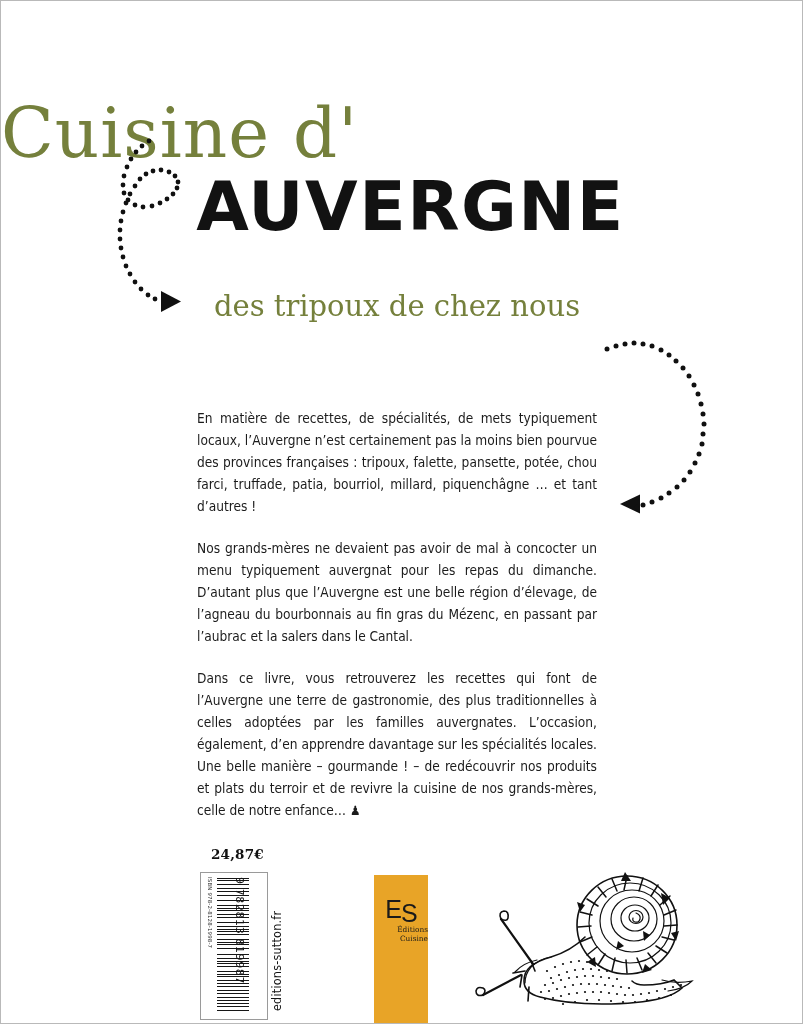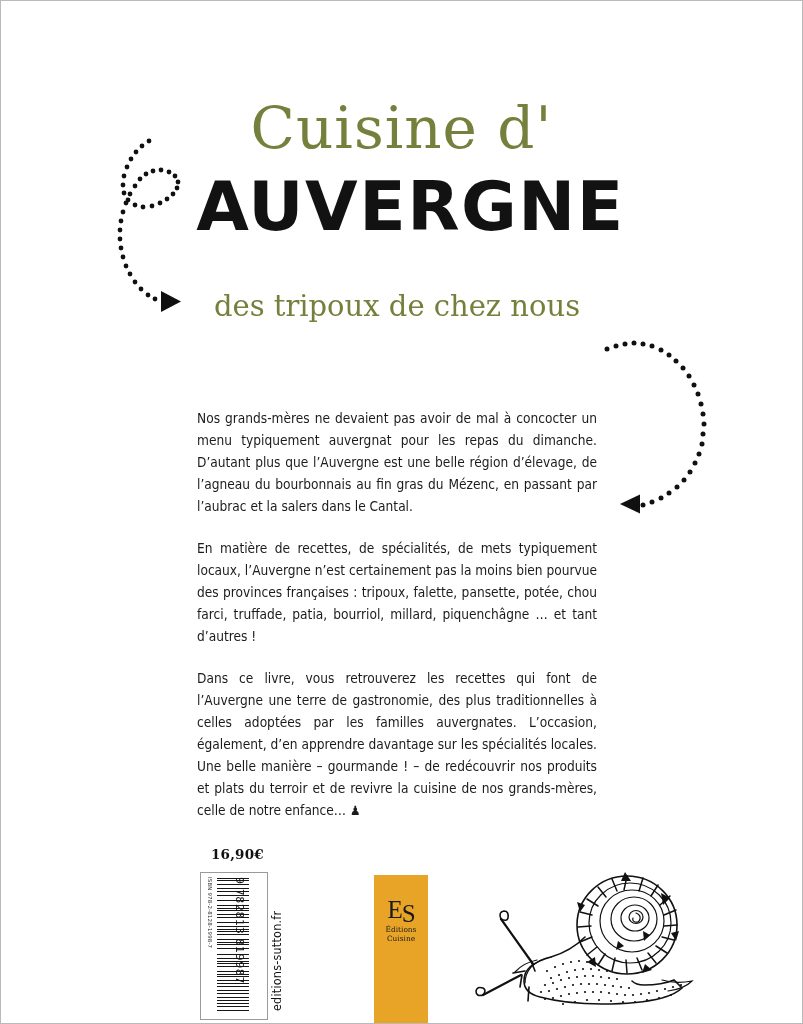--- a/index.html
+++ b/index.html
@@ -19,23 +19,23 @@
     box-sizing: border-box;
     overflow: hidden;
   }
 
   
   .title-script {
     position: absolute;
     left: 0;
     right: 0;
     top: 98px;
-    text-align: center;
+    text-align: left;
     font-family: "DejaVu Serif", "Liberation Serif", serif;
-    font-size: 58px;
+    font-size: 69px;
     line-height: 1;
     letter-spacing: 1px;
     color: #75803c;
     font-weight: 400;
   }
   .title-main {
     position: absolute;
     left: 0;
     right: 0;
     top: 172px;
@@ -192,37 +192,37 @@
     width: 54px;
     height: 150px;
     background: #e8a427;
   }
   .logo-mark {
     position: absolute;
     left: 0;
     right: 0;
     top: 22px;
     text-align: center;
-    font-family: Liberation Serif, serif;
+    font-family: Liberation Sans, sans-serif;
     font-size: 25px;
     line-height: 1;
     color: #1a1a1a;
     letter-spacing: -1px;
   }
   .logo-mark .big-s {
     font-size: 25px;
     position: relative;
     top: 4px;
   }
   .logo-name {
     position: absolute;
     left: 0;
     right: 0;
     top: 50px;
-    text-align: center;
+    text-align: right;
     font-family: "DejaVu Serif", "Liberation Serif", serif;
     font-size: 7.4px;
     line-height: 1.25;
     color: #1a1a1a;
   }
 
   
   .snail {
     position: absolute;
     left: 474px;
@@ -317,29 +317,29 @@
       <circle cx="72" cy="166" r="2.5"></circle>
       <circle cx="64" cy="171" r="2.5"></circle>
       <circle cx="55" cy="175" r="2.5"></circle>
       <circle cx="46" cy="178" r="2.5"></circle>
       <path d="M43 187.5 L23 197 L43 206.5 Z" transform="translate(0,-20)"></path>
       <circle cx="40" cy="180" r="2.3"></circle>
     </g>
   </svg>
 
   <div class="body-copy">
+    <p>En matière de recettes, de spécialités, de mets typiquement locaux, l’Auvergne n’est certainement pas la moins bien pourvue des provinces françaises : tripoux, falette, pansette, potée, chou farci, truffade, patia, bourriol, millard, piquenchâgne … et tant d’autres !</p>
     <p>Nos grands-mères ne devaient pas avoir de mal à concocter un menu typiquement auvergnat pour les repas du dimanche. D’autant plus que l’Auvergne est une belle région d’élevage, de l’agneau du bourbonnais au fin gras du Mézenc, en passant par l’aubrac et la salers dans le Cantal.</p>
-    <p>En matière de recettes, de spécialités, de mets typiquement locaux, l’Auvergne n’est certainement pas la moins bien pourvue des provinces françaises : tripoux, falette, pansette, potée, chou farci, truffade, patia, bourriol, millard, piquenchâgne … et tant d’autres !</p>
     <p>
       <span>Dans ce livre, vous retrouverez les recettes qui font de l’Auvergne une terre de gastronomie, des plus traditionnelles à celles adoptées par les familles auvergnates. L’occasion, également, d’en apprendre davantage sur les spécialités locales. Une belle manière – gourmande ! – de redécouvrir nos produits et plats du terroir et de revivre la cuisine de nos grands-mères, celle de notre enfance…</span>
       <span class="pot-glyph">♟</span>
     </p>
   </div>
 
-  <div class="price">16,90€</div>
+  <div class="price">24,87€</div>
 
   <div class="barcode-box">
     <div class="barcode-isbn">ISBN 978-2-8128-1998-7</div>
     <div class="barcode-bars" id="bars">
         <i style="height: 1.06977px; background: rgb(22, 22, 22);"></i>
         <i style="height: 1.06977px; background: rgb(255, 255, 255);"></i>
         <i style="height: 1.06977px; background: rgb(22, 22, 22);"></i>
         <i style="height: 3.2093px; background: rgb(255, 255, 255);"></i>
         <i style="height: 1.06977px; background: rgb(22, 22, 22);"></i>
         <i style="height: 2.13953px; background: rgb(255, 255, 255);"></i>

